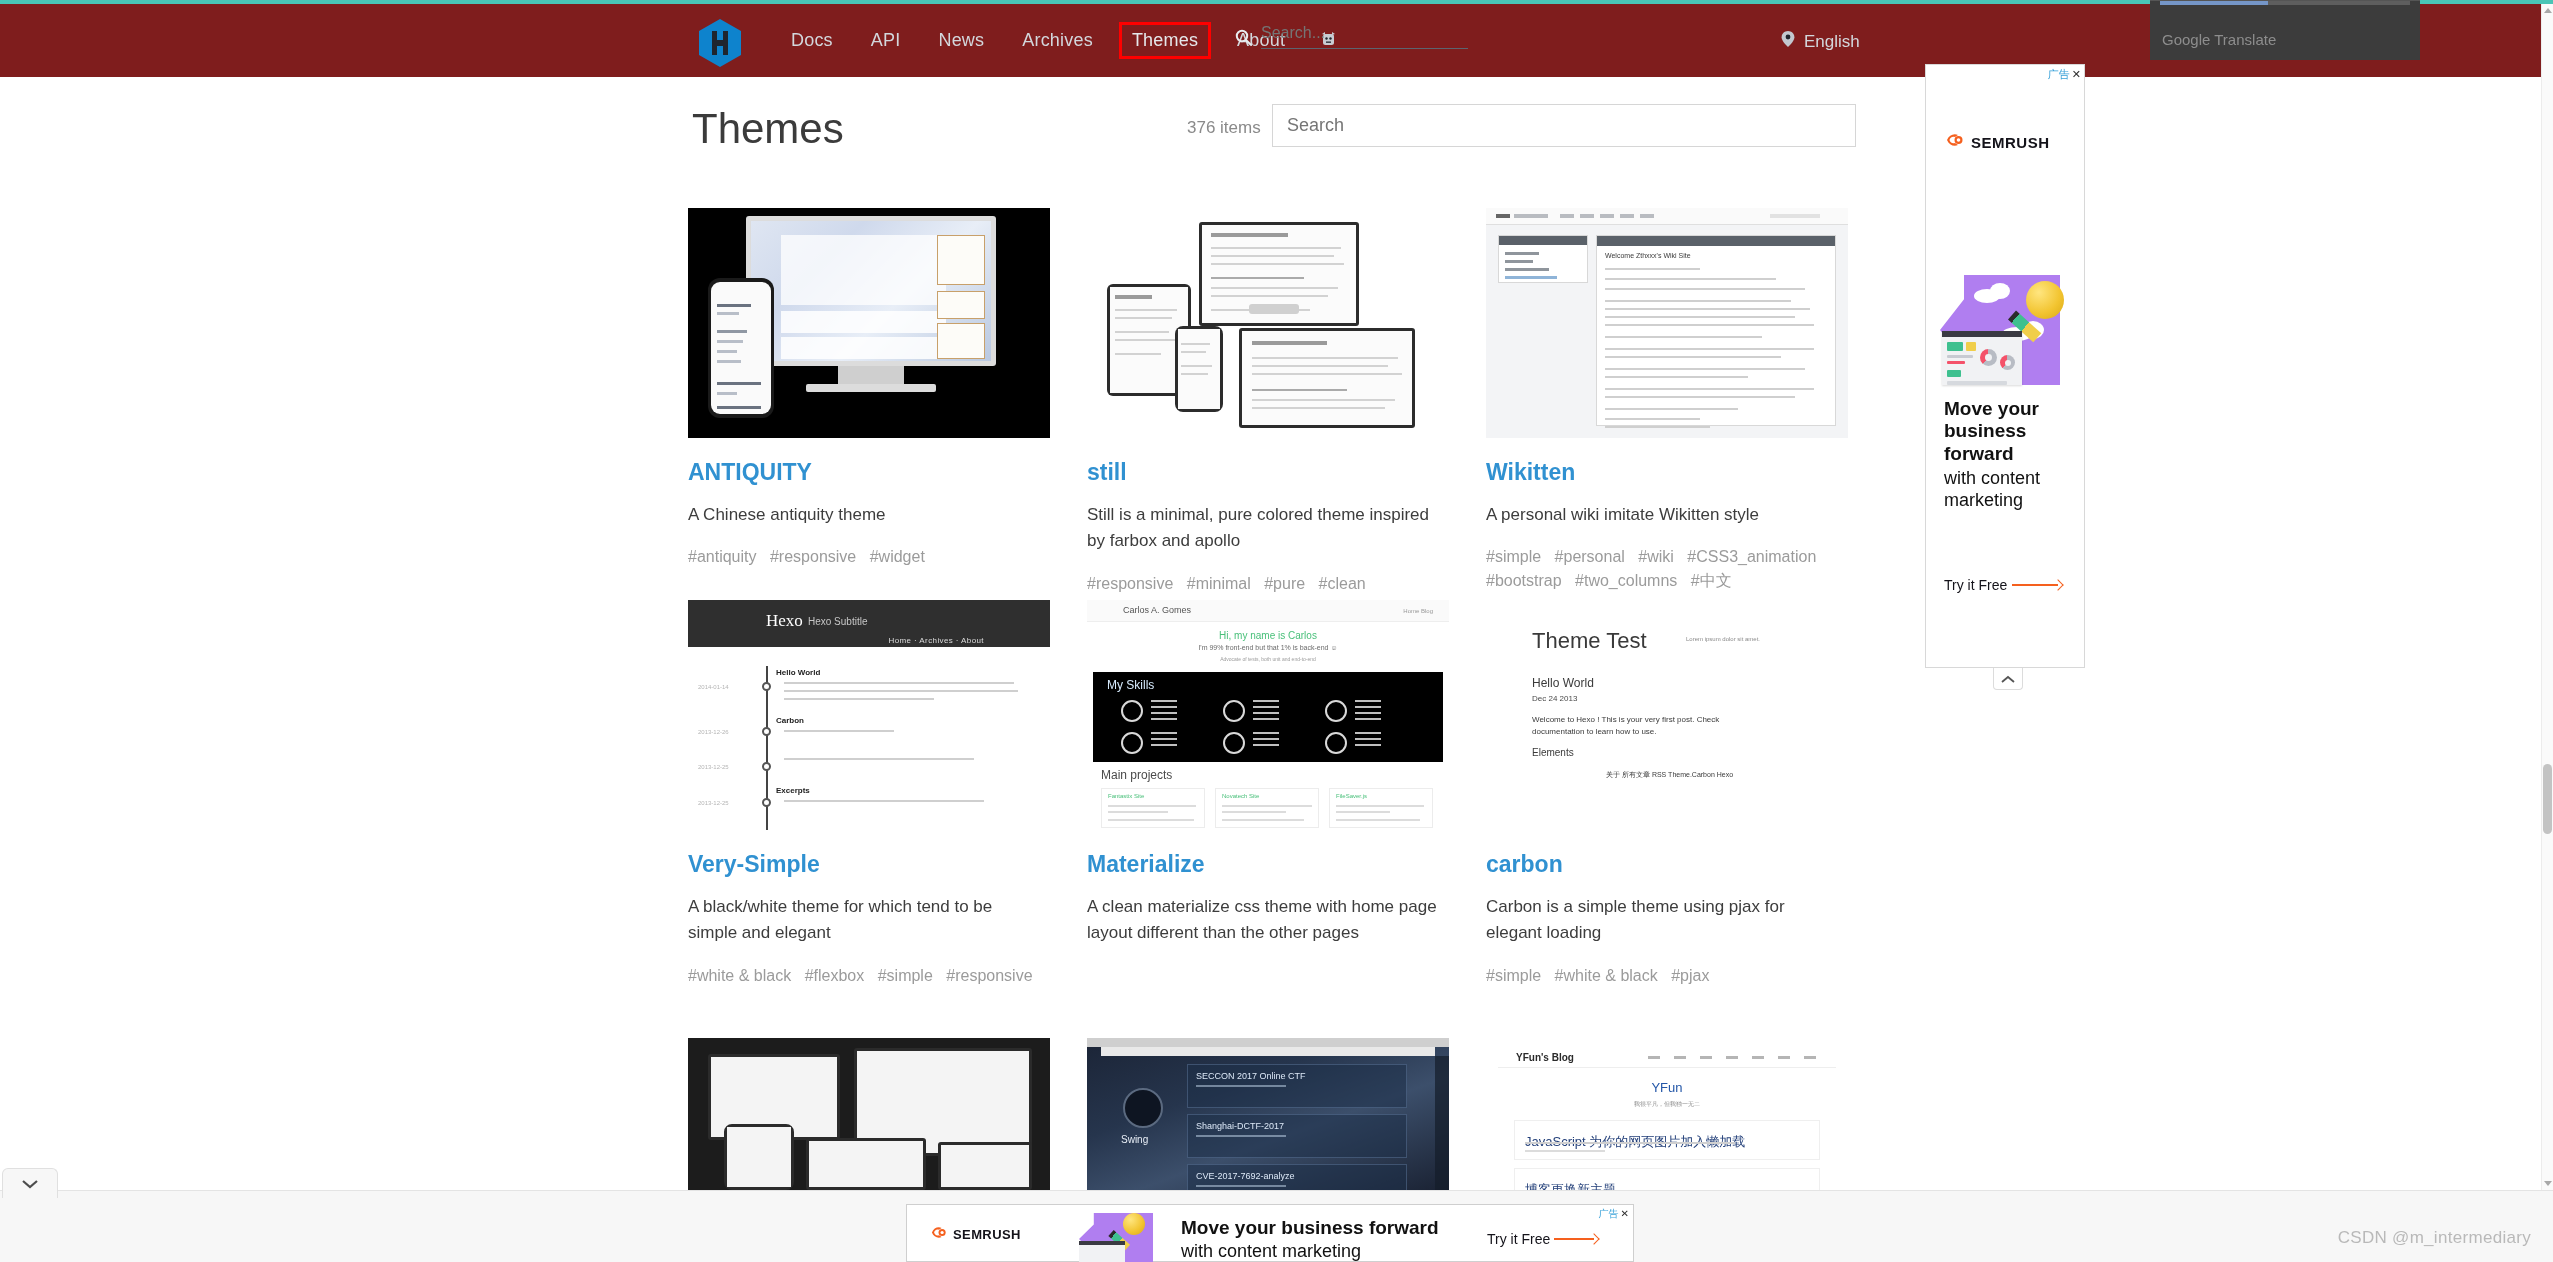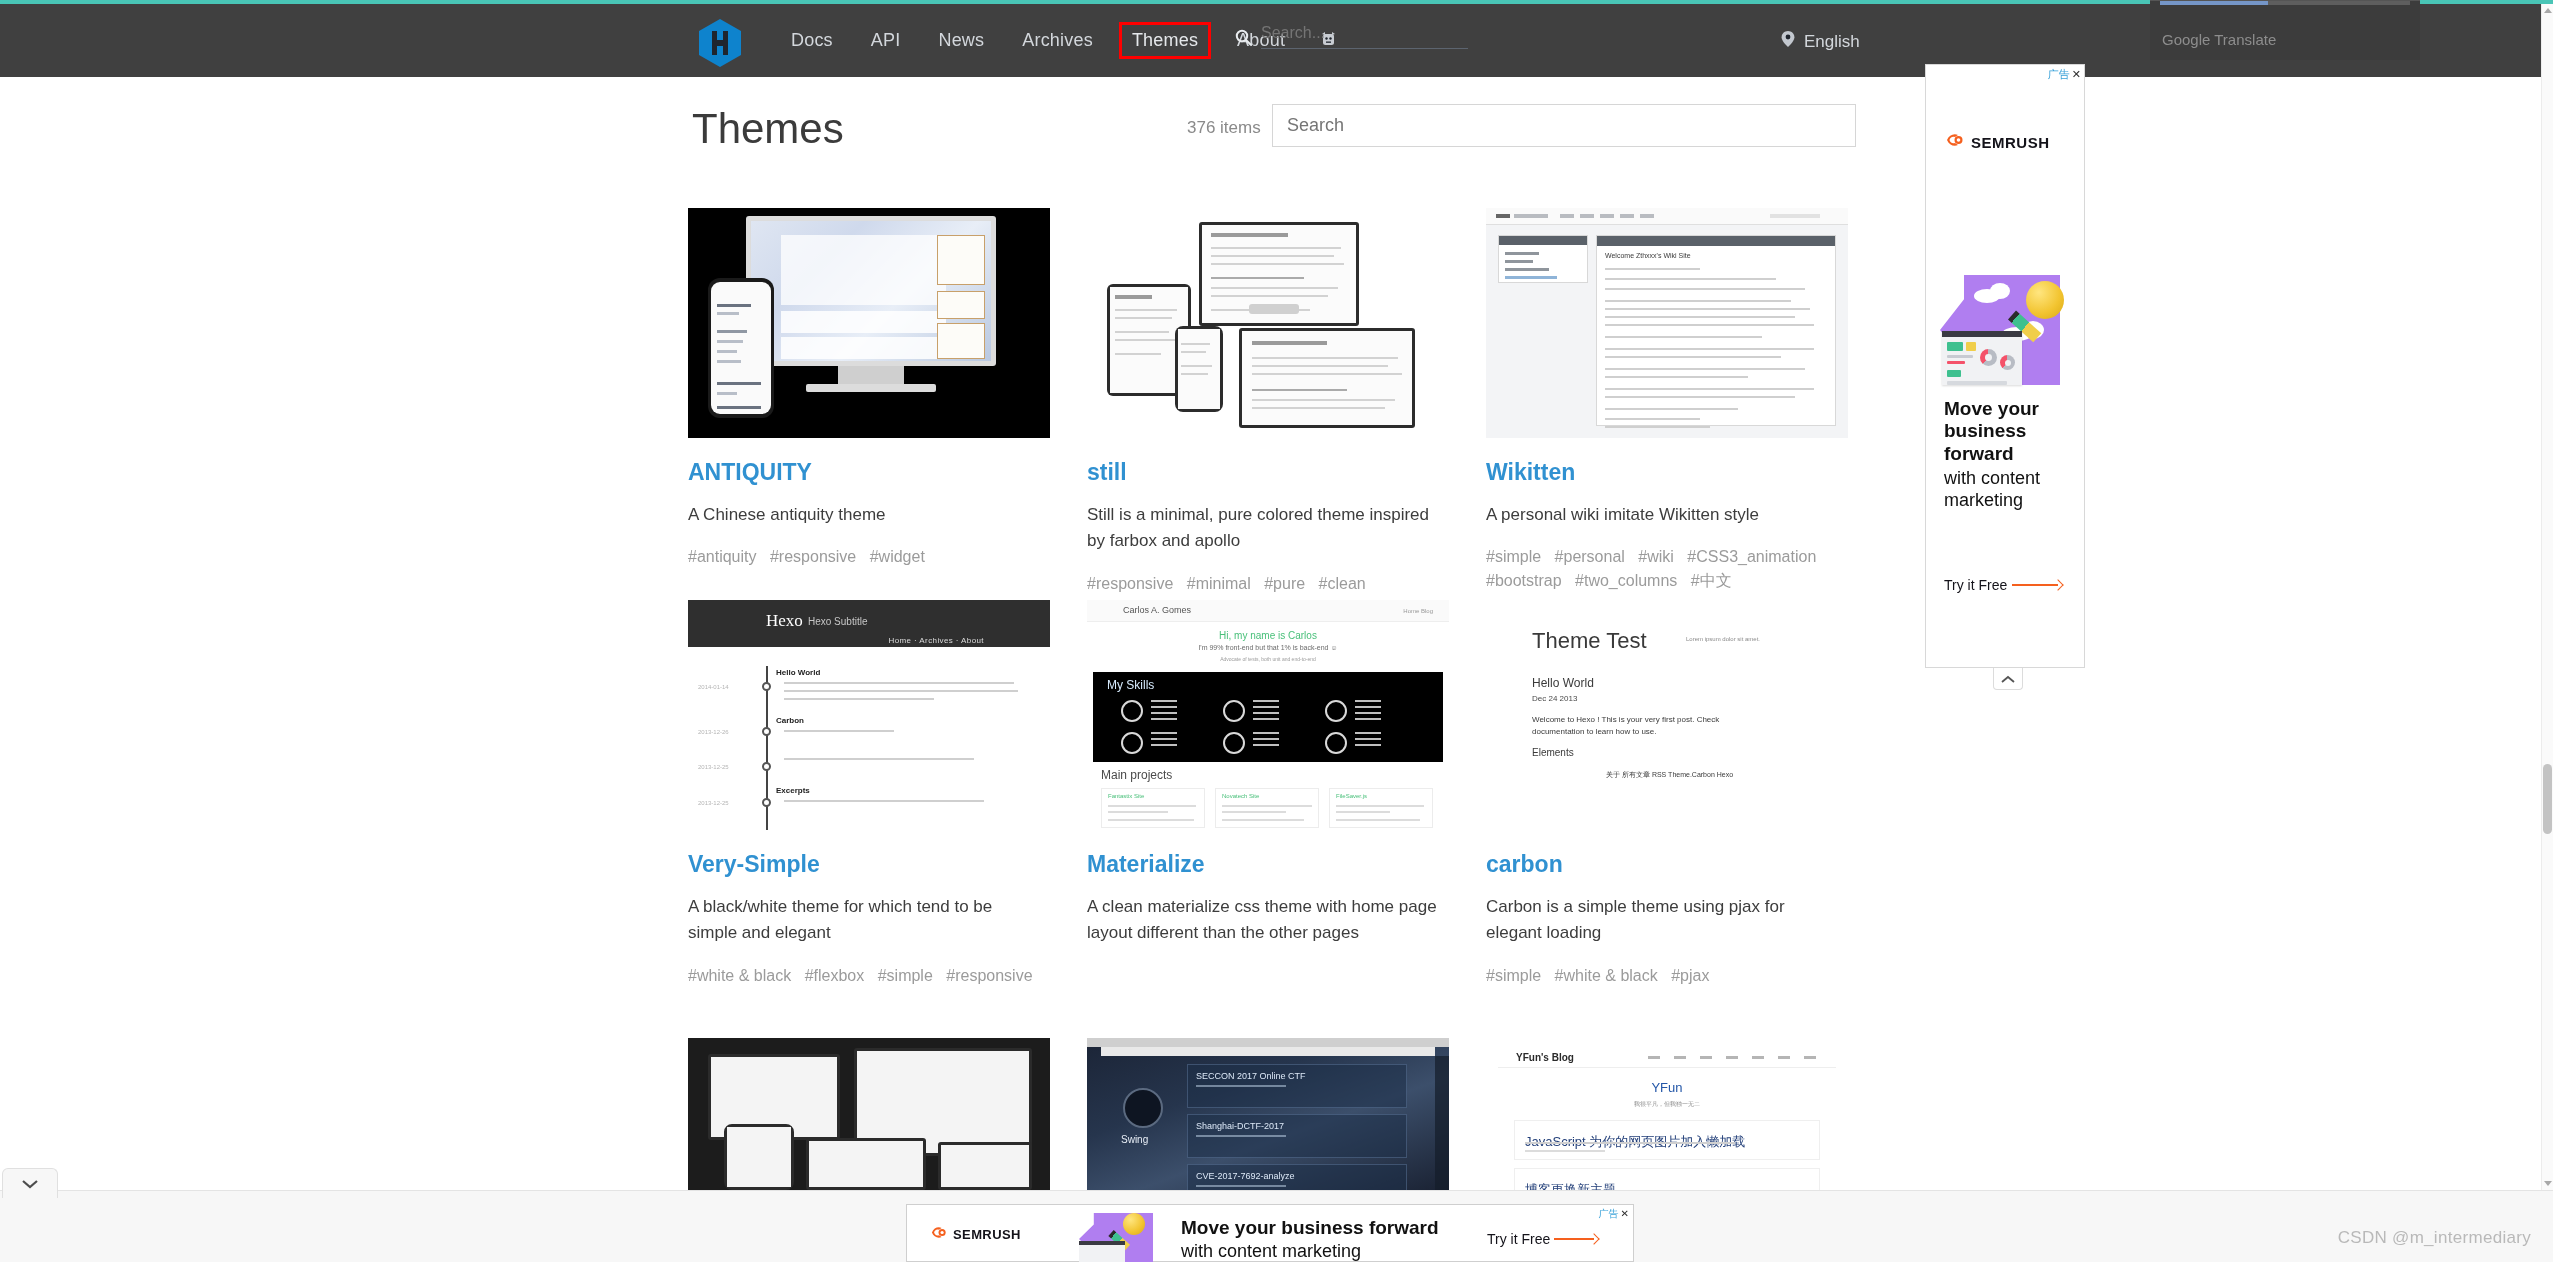--- a/index.html
+++ b/index.html
@@ -11,21 +11,21 @@
   }
   body { position: relative; }
 
   
   .topaccent {
     position: absolute; top: 0; left: 0; width: 2553px; height: 4px;
     background: #49c5b6;
   }
   .navbar {
     position: absolute; top: 4px; left: 0; width: 2553px; height: 73px;
-    background: #404040;
+    background: #7f1d1d;
     display: flex; align-items: center;
   }
   .logo-wrap {
     position: absolute; left: 697px; top: 14px;
     width: 46px; height: 50px;
   }
   .nav-links {
     position: absolute; left: 772px; top: 0; height: 73px;
     display: flex; align-items: center; gap: 0px;
   }

